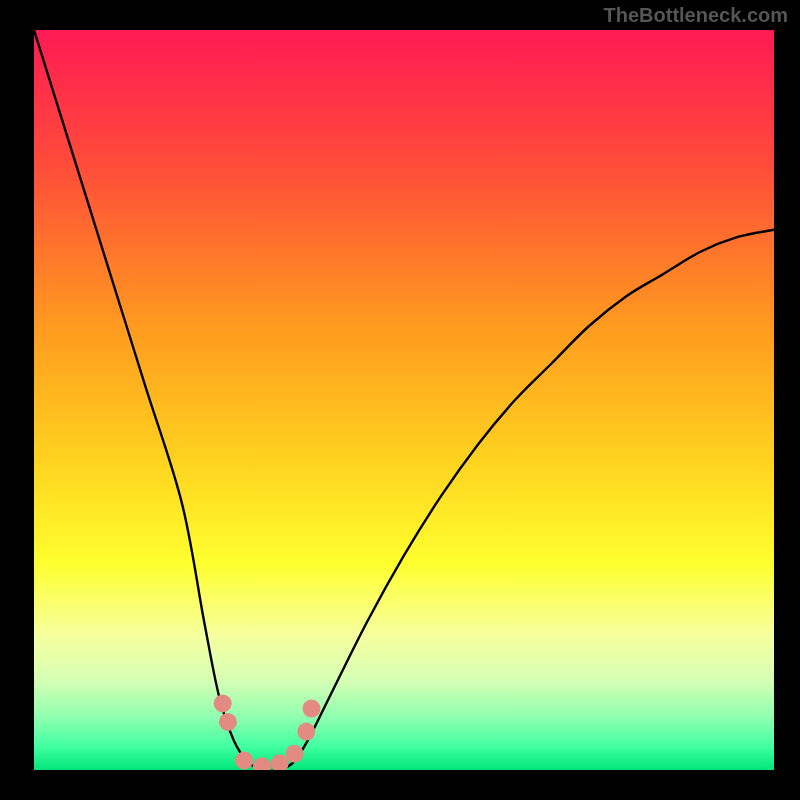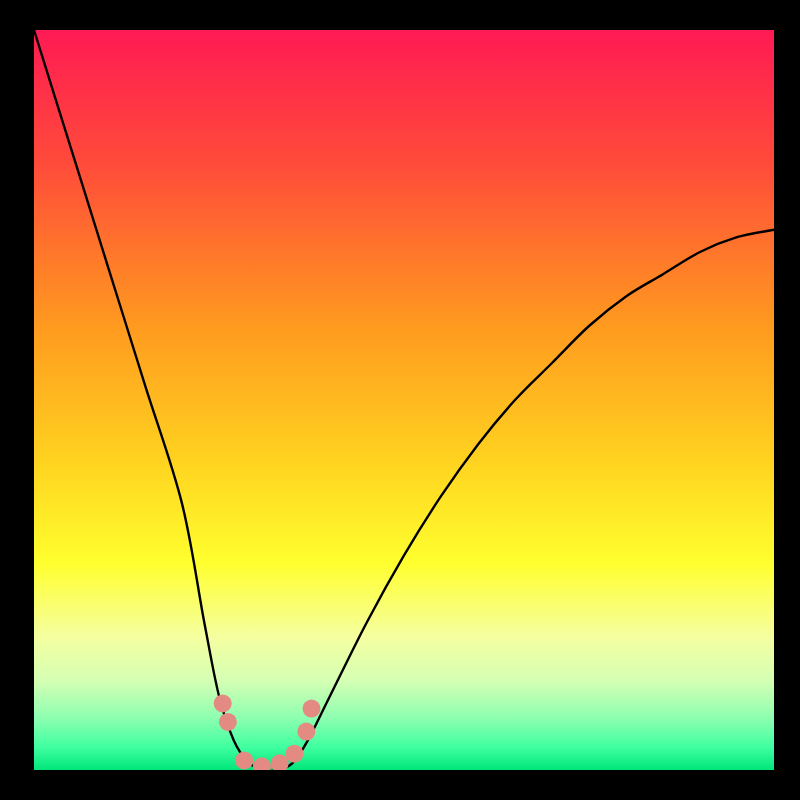--- a/index.html
+++ b/index.html
@@ -27,20 +27,21 @@
     z-index: 10;
   }
   svg {
     display: block;
   }
 </style>
 </head>
 <body>
 
 <div class="frame">
+  <div class="watermark">TheBottleneck.com</div>
   <svg id="plot" width="800" height="800" viewBox="0 0 800 800">
     <defs>
       <linearGradient id="bg-grad" x1="0" y1="0" x2="0" y2="1">
           <stop offset="0.0%" stop-color="#ff1a54"></stop>
           <stop offset="18.0%" stop-color="#ff4b3a"></stop>
           <stop offset="40.0%" stop-color="#ff9a1f"></stop>
           <stop offset="58.0%" stop-color="#ffd21f"></stop>
           <stop offset="72.0%" stop-color="#ffff2e"></stop>
           <stop offset="82.0%" stop-color="#f5ffa0"></stop>
           <stop offset="88.0%" stop-color="#d4ffb4"></stop>

